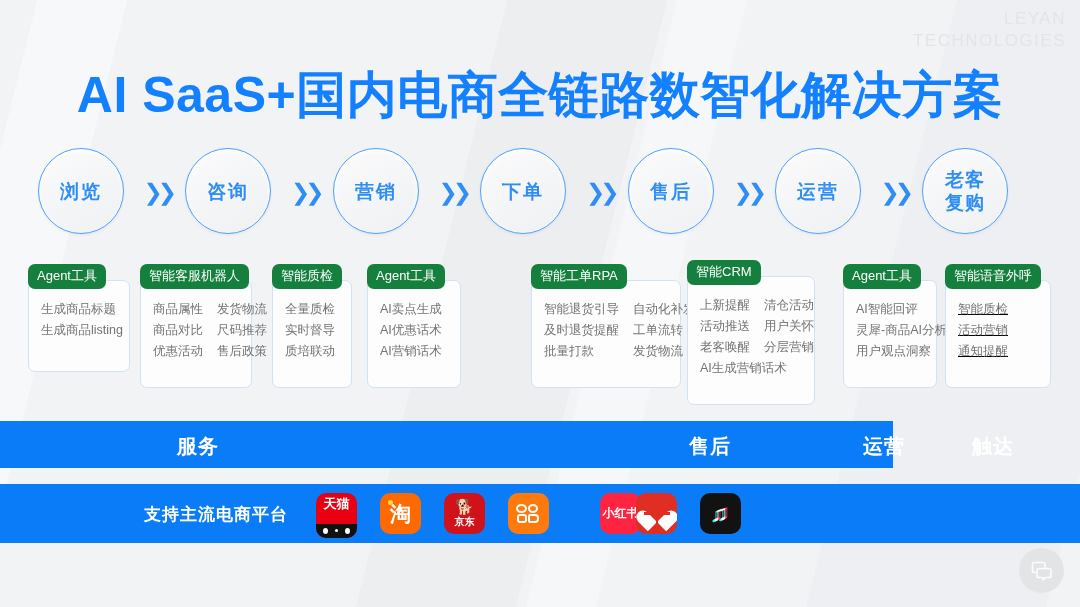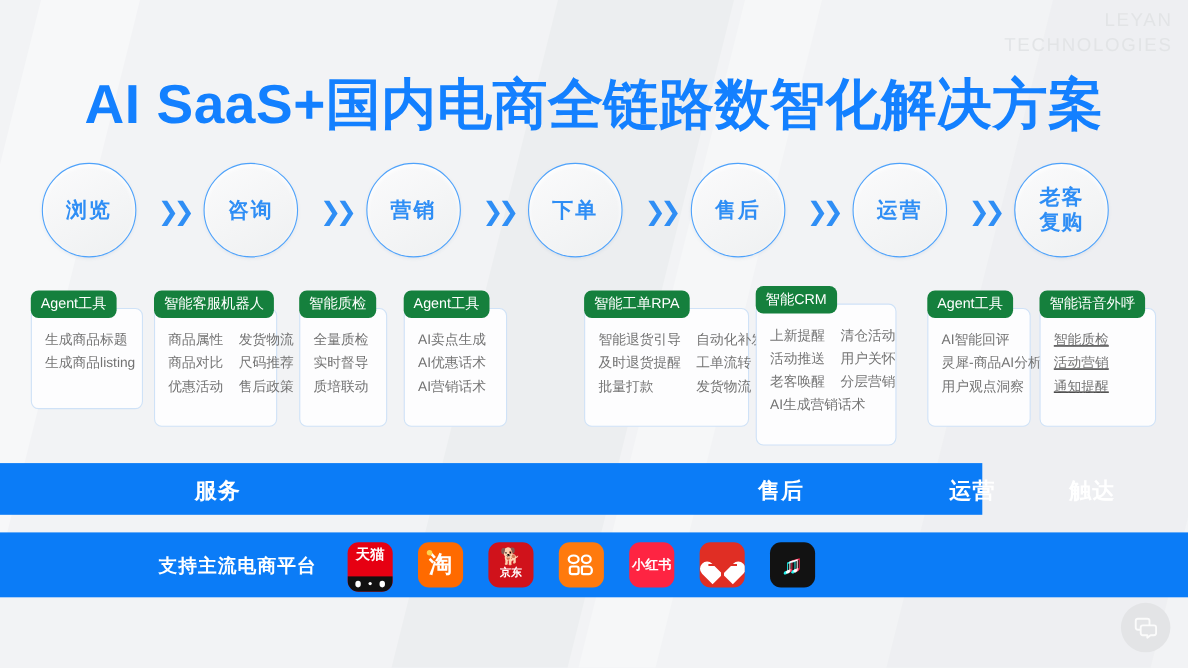--- a/index.html
+++ b/index.html
@@ -301,21 +301,21 @@
           <div class="txt">京东</div>
         </div>
         <div class="logo ks" title="快手" style="left: 508px;">
           <div class="cam">
             <div class="o1"></div>
             <div class="o2"></div>
             <div class="o3"></div>
             <div class="o4"></div>
           </div>
         </div>
-        <div class="logo xhs" title="小红书" style="left: 572px;">
+        <div class="logo xhs" title="小红书" style="left: 600px;">
           <div class="txt">小红书</div>
         </div>
         <div class="logo pdd" title="拼多多" style="left: 636px;">
           <div class="heart">
             <div class="cut"></div>
           </div>
         </div>
         <div class="logo dy" title="抖音" style="left: 700px;">
           <div class="note">
             <div class="cyan">♫</div>

